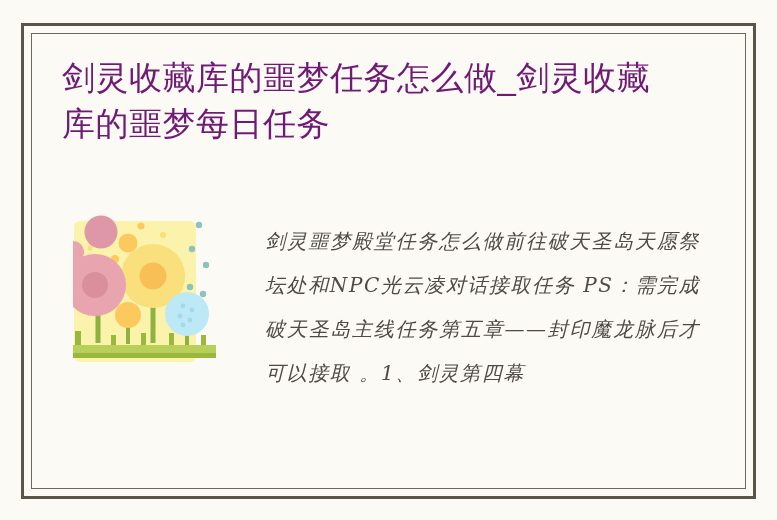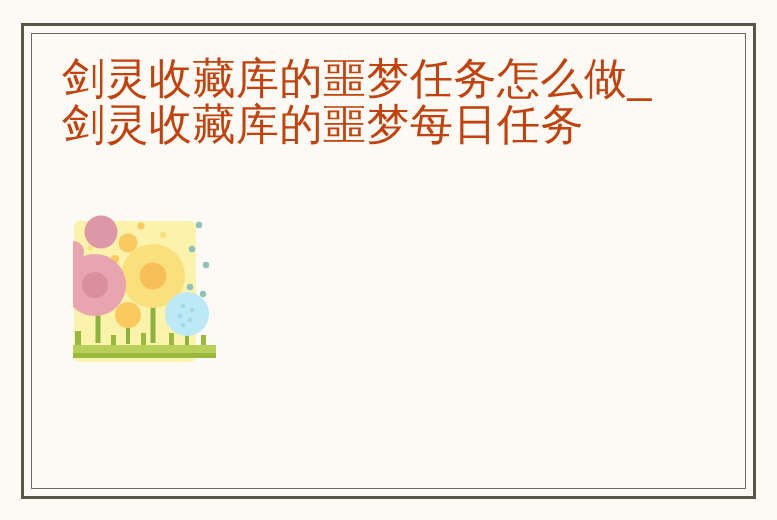--- a/index.html
+++ b/index.html
@@ -35,24 +35,24 @@
     border: 1px solid #6d685c;
     background: #fbfaf5;
   }
 
   
   .article-title {
     position: absolute;
     left: 30px;
     top: 21px;
     width: 600px;
-    font-size: 43px;
+    font-size: 33px;
     line-height: 46px;
     letter-spacing: 0.5px;
-    color: #c2410c;
+    color: #701a75;
     font-weight: normal;
     margin: 0;
     font-family: "Liberation Sans", "DejaVu Sans", sans-serif;
   }
 
   
   .content {
     position: absolute;
     left: 30px;
     top: 165px;
@@ -146,16 +146,17 @@
           <rect x="38" y="122" width="5" height="13" fill="#9ab83e"></rect>
           <rect x="68" y="120" width="5" height="15" fill="#9ab83e"></rect>
           <rect x="96" y="120" width="5" height="15" fill="#9ab83e"></rect>
           <rect x="128" y="122" width="5" height="13" fill="#9ab83e"></rect>
 
           <rect x="0" y="132" width="143" height="10" fill="#b8cf59"></rect>
           <rect x="0" y="140" width="143" height="5" fill="#9ab83e"></rect>
         </svg>
       </div>
 
+      <p class="excerpt">剑灵噩梦殿堂任务怎么做前往破天圣岛天愿祭坛处和NPC光云凌对话接取任务 PS：需完成破天圣岛主线任务第五章——封印魔龙脉后才可以接取 。1、剑灵第四幕</p>
 
     </div>
   </div>
 </div>
 
 </body></html>

